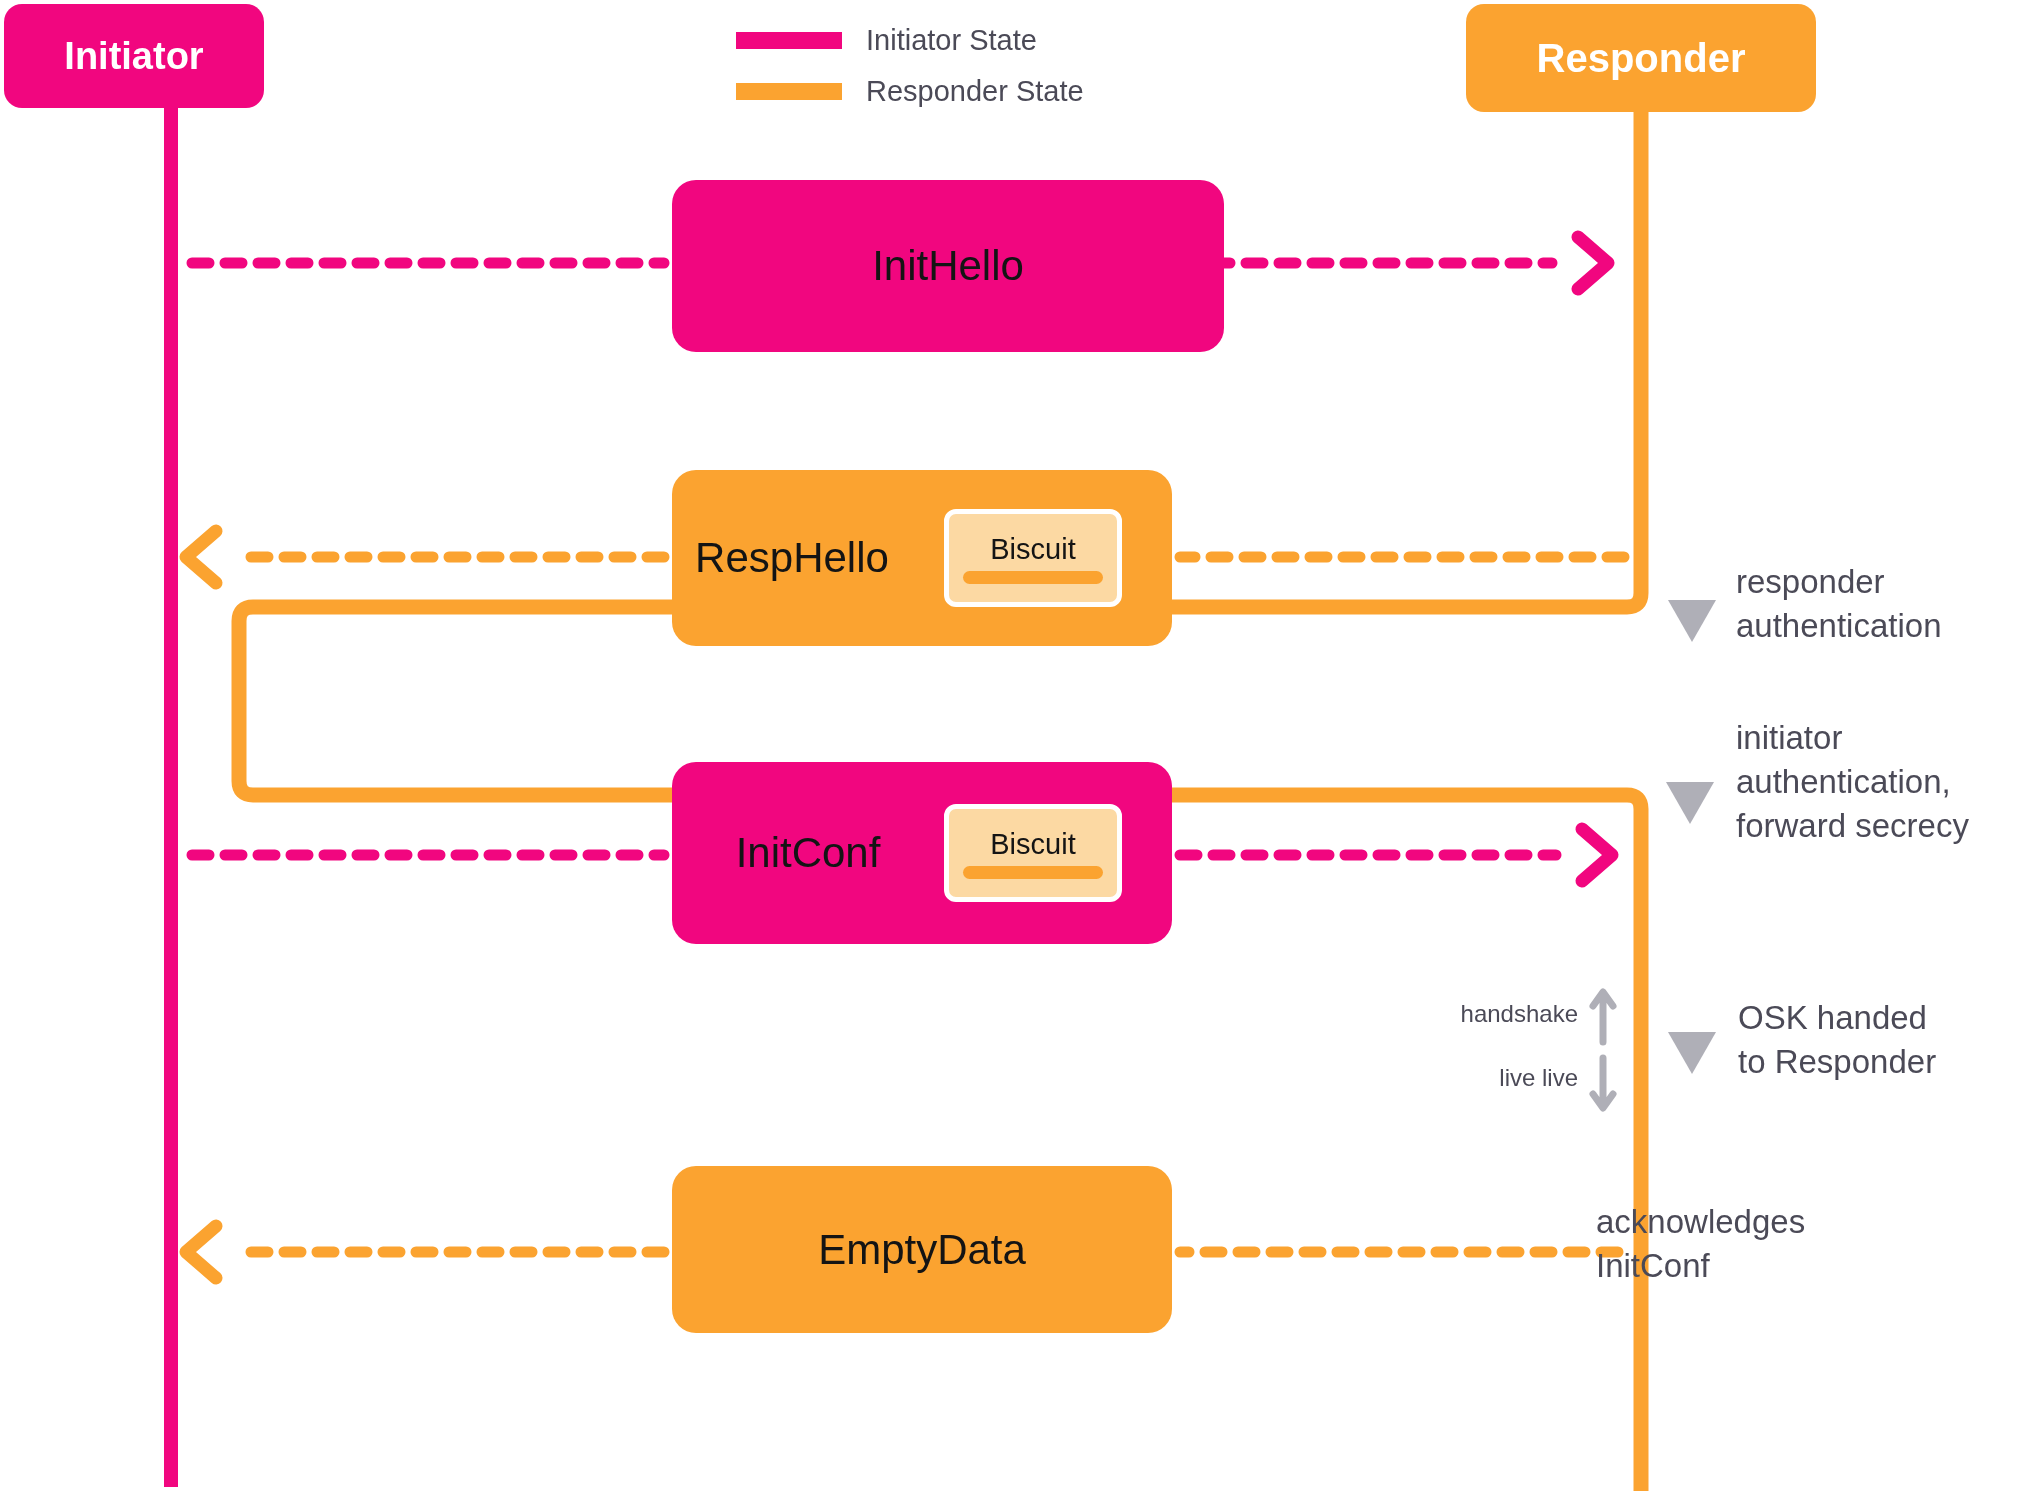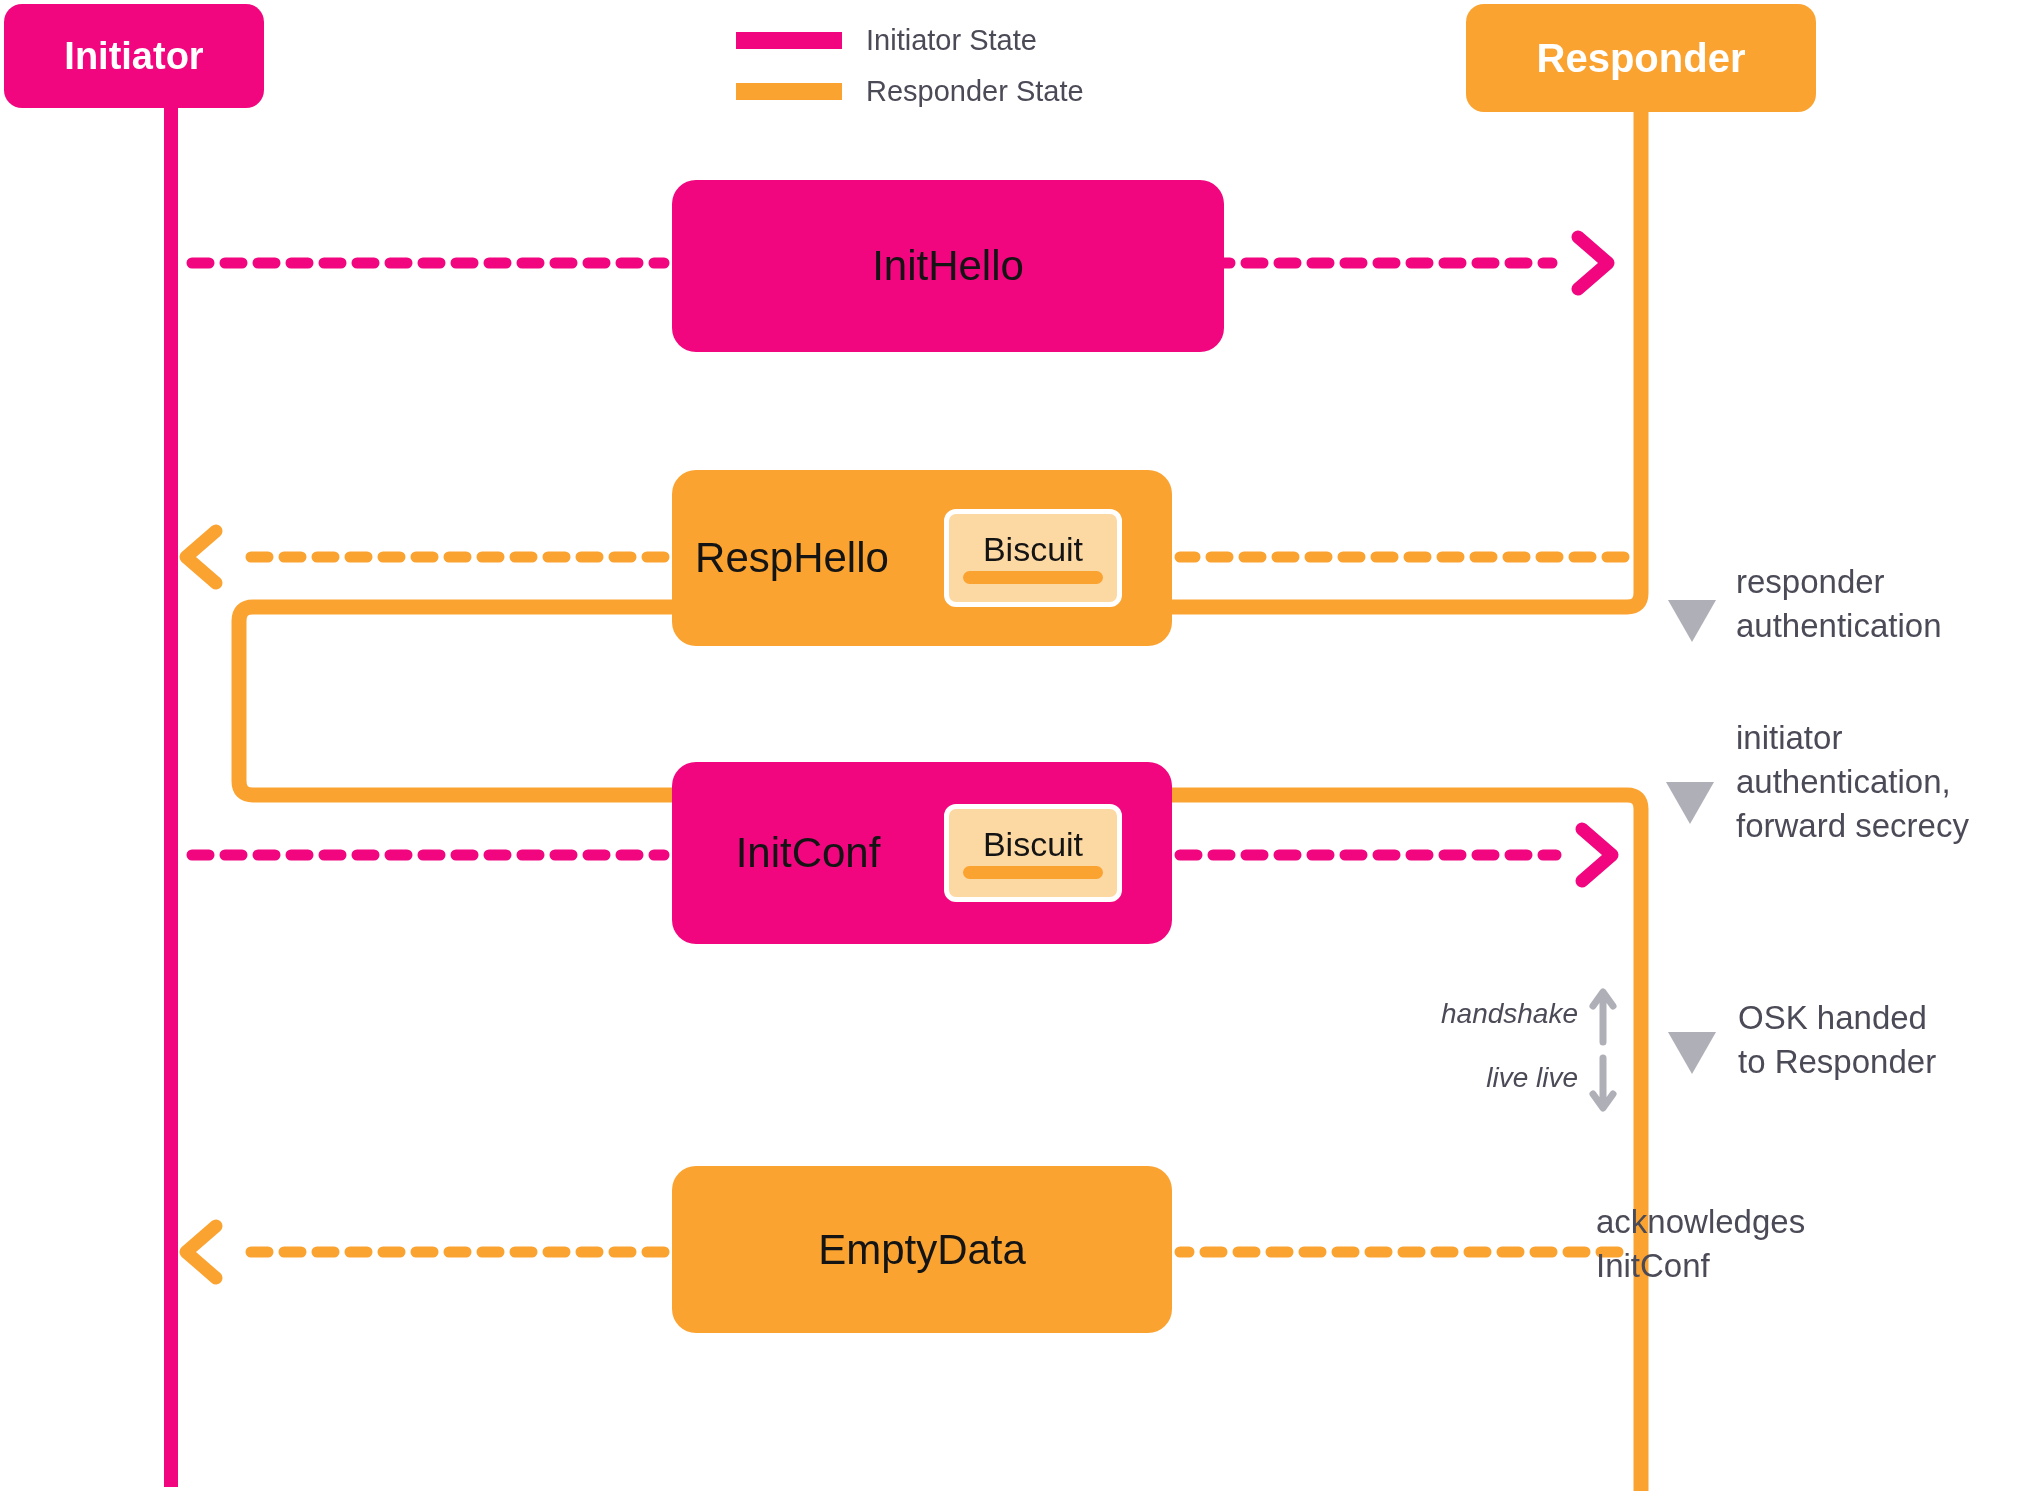--- a/index.html
+++ b/index.html
@@ -24,31 +24,31 @@
   .msg.orange{background:var(--orange);gap:32px;}
   .msg .lbl{flex:1;text-align:center;}
   .msg.center .lbl{flex:1;text-align:center;}
   
   .chip{
     box-sizing:border-box;width:178px;height:98px;margin-right:50px;
     background:var(--peach);border:5px solid #ffffff;border-radius:12px;
     display:flex;flex-direction:column;align-items:center;justify-content:center;
     gap:5px;flex:none;
   }
-  .chip .chip-lbl{font-size:34px;color:var(--ink);line-height:34px;text-align:center;}
+  .chip .chip-lbl{font-size:29px;color:var(--ink);line-height:34px;text-align:center;}
   .chip .chip-bar{width:140px;height:13px;border-radius:7px;background:var(--orange);}
   
   .legend-row{display:flex;align-items:center;gap:24px;padding-left:12px;}
   .legend-swatch{width:106px;height:17px;flex:none;}
   .legend-swatch.pink{background:var(--pink);}
   .legend-swatch.orange{background:var(--orange);}
   .legend-label{font-size:29px;color:var(--annotation);white-space:nowrap;}
   
   .annot{color:var(--annotation);font-size:33px;line-height:44px;white-space:nowrap;}
-  .phase-lbl{color:var(--annotation);font-size:28px;line-height:32px;white-space:nowrap;text-align:right;width:200px;font-style:italic;}
+  .phase-lbl{color:var(--annotation);font-size:24px;line-height:32px;white-space:nowrap;text-align:right;width:200px;}
   svg{position:absolute;left:0;top:0;}
 </style>
 </head>
 <body>
 
 <svg width="2037" height="1491" viewBox="0 0 2037 1491">
 
   <path d="M171 106 V 1487" stroke="var(--pink)" stroke-width="14" fill="none"></path>
 
   <path d="M1641 106 V 593 Q1641 607 1627 607 H 253 Q239 607 239 621 V 781 Q239 795 253 795 H 1627 Q1641 795 1641 809 V 1491" stroke="var(--orange)" stroke-width="15" fill="none"></path>

